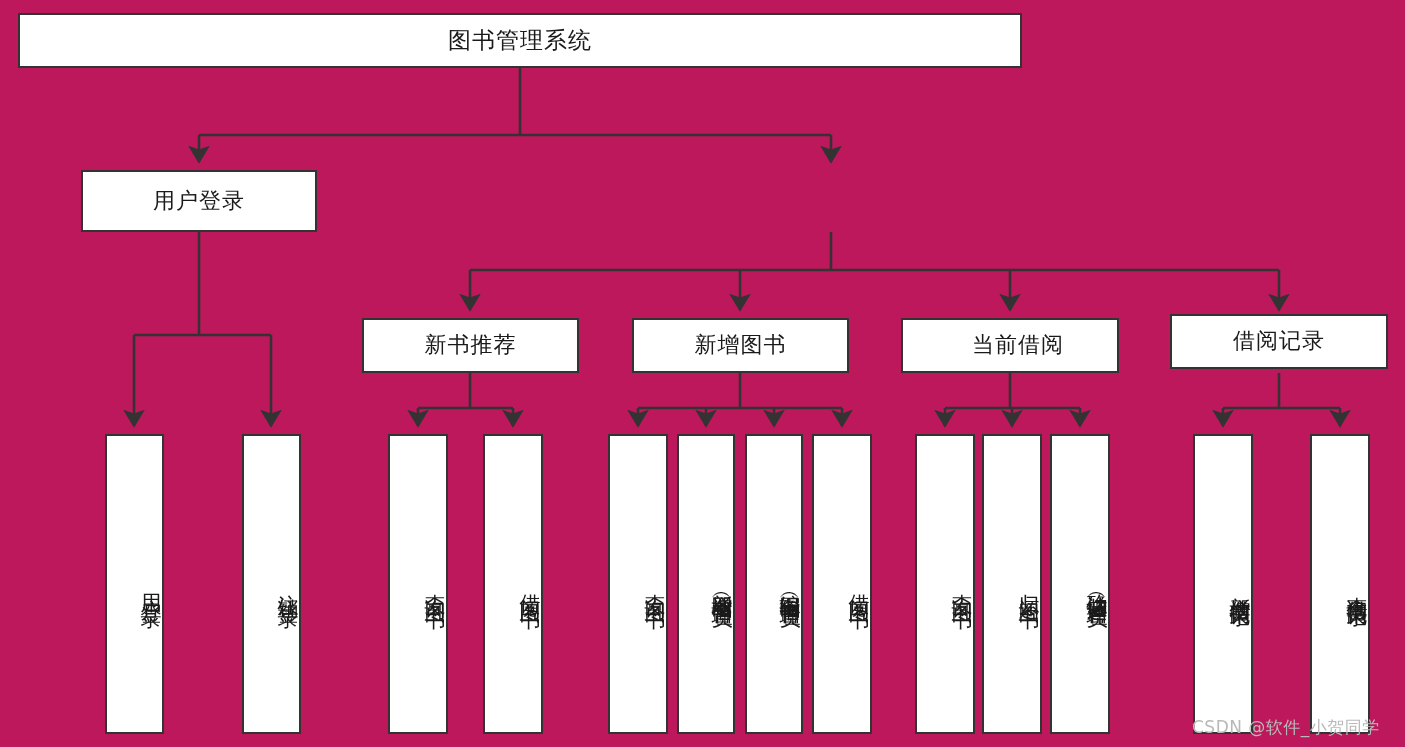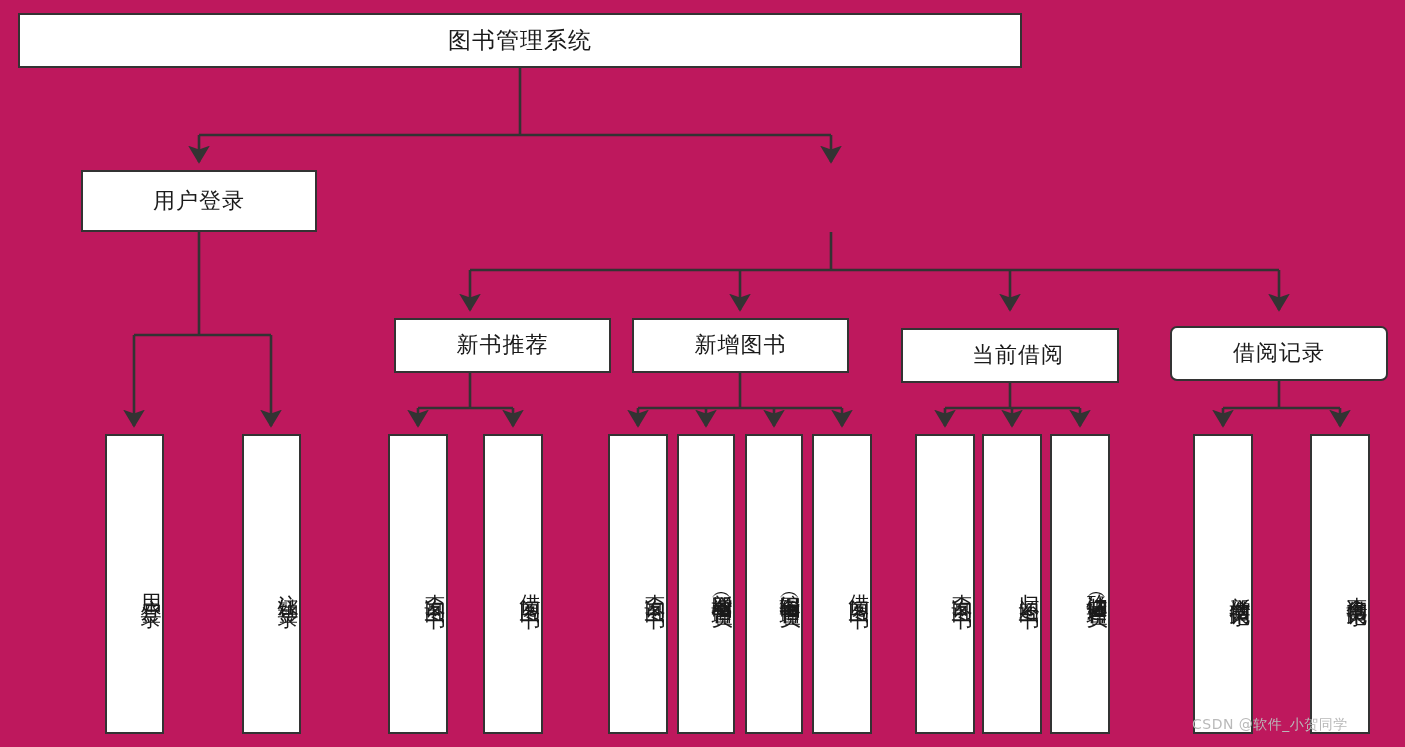--- a/index.html
+++ b/index.html
@@ -53,21 +53,21 @@
     align-items: flex-start;
     justify-content: center;
     padding-top: 6px;
   }
   .node.vert.tall {
     letter-spacing: 2px;
     padding-top: 4px;
   }
   .watermark {
     position: absolute;
-    font-size: 14px;
+    font-size: 17px;
     color: #b9b9b9;
     white-space: nowrap;
     letter-spacing: 0.5px;
   }
 </style>
 </head>
 <body>
 
 <div id="diagram-root">
 
@@ -118,24 +118,24 @@
       <path d="M 1223 408 L 1340 408"></path>
       <path d="M 1223 408 L 1223 426" marker-end="url(#arrow)"></path>
       <path d="M 1340 408 L 1340 426" marker-end="url(#arrow)"></path>
     </g>
   </svg>
 
   <div class="node horiz root" style="left:18px; top:13px; width:1004px; height:55px;">图书管理系统</div>
 
   <div class="node horiz" style="left:81px; top:170px; width:236px; height:62px;">用户登录</div>
 
-  <div class="node horiz" style="left:362px; top:318px; width:217px; height:55px;margin-left:32px;">新书推荐</div>
+  <div class="node horiz" style="left:362px; top:318px; width:217px; height:55px;">新书推荐</div>
   <div class="node horiz" style="left:632px; top:318px; width:217px; height:55px;">新增图书</div>
-  <div class="node horiz" style="left:901px; top:328px; width:218px; height:55px;padding-left:16px;">当前借阅</div>
-  <div class="node horiz" style="left:1170px; top:326px; width:218px; height:55px;border-radius:7px;">借阅记录</div>
+  <div class="node horiz" style="left:901px; top:318px; width:218px; height:55px;padding-left:16px;">当前借阅</div>
+  <div class="node horiz" style="left:1170px; top:314px; width:218px; height:55px;">借阅记录</div>
 
   <div class="node vert" style="left:105px; top:434px; width:59px; height:300px;">用户登录</div>
   <div class="node vert" style="left:242px; top:434px; width:59px; height:300px;">注销登录</div>
 
   <div class="node vert" style="left:388px; top:434px; width:60px; height:300px;">查询图书</div>
   <div class="node vert" style="left:483px; top:434px; width:60px; height:300px;">借阅图书</div>
 
   <div class="node vert" style="left:608px; top:434px; width:60px; height:300px;">查询图书</div>
   <div class="node vert tall" style="left:677px; top:434px; width:58px; height:300px;">新增图书（管理员）</div>
   <div class="node vert tall" style="left:745px; top:434px; width:58px; height:300px;">编辑图书（管理员）</div>

